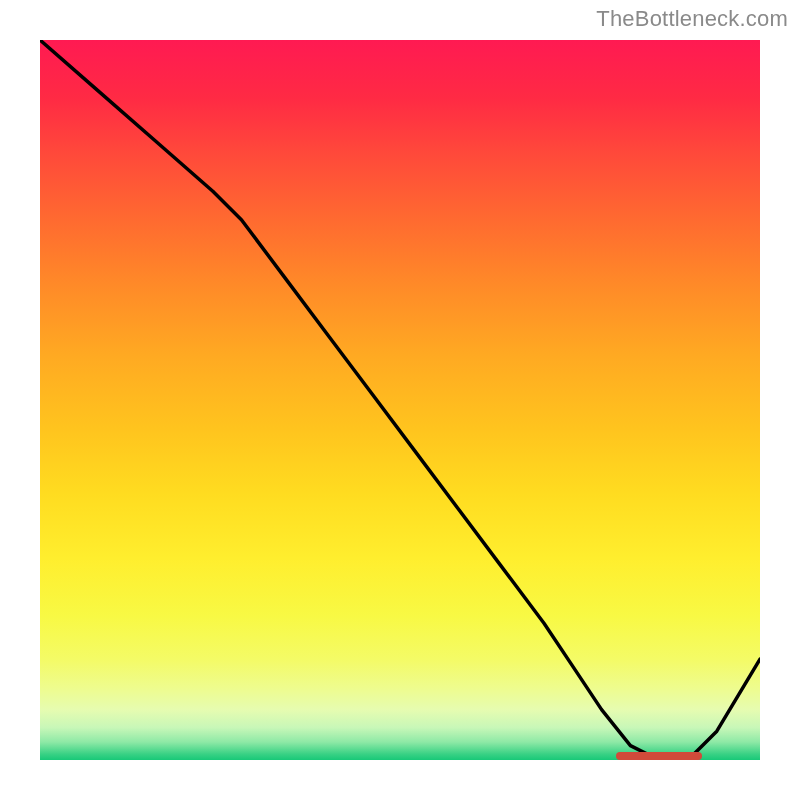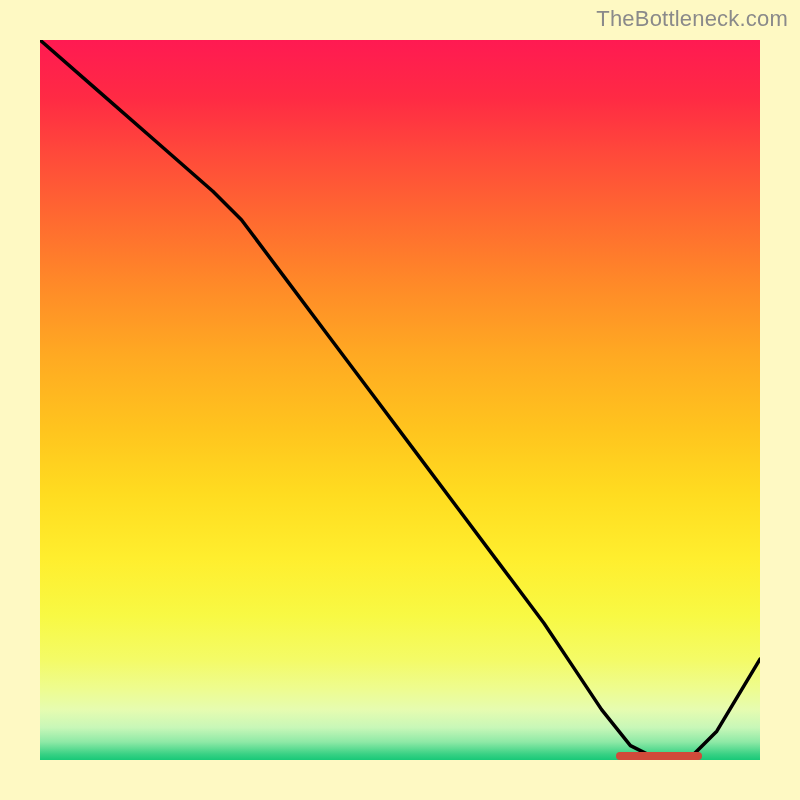--- a/index.html
+++ b/index.html
@@ -7,21 +7,21 @@
     padding: 0;
     width: 800px;
     height: 800px;
     background: #000;
     font-family: Arial, Helvetica, sans-serif;
   }
   .stage {
     position: relative;
     width: 800px;
     height: 800px;
-    background: #fef9c3;
+    background: #ffffff;
   }
   .watermark {
     position: absolute;
     top: 6px;
     right: 12px;
     color: #8a8a8a;
     font-size: 22px;
     font-weight: 500;
     letter-spacing: 0.2px;
     z-index: 5;

